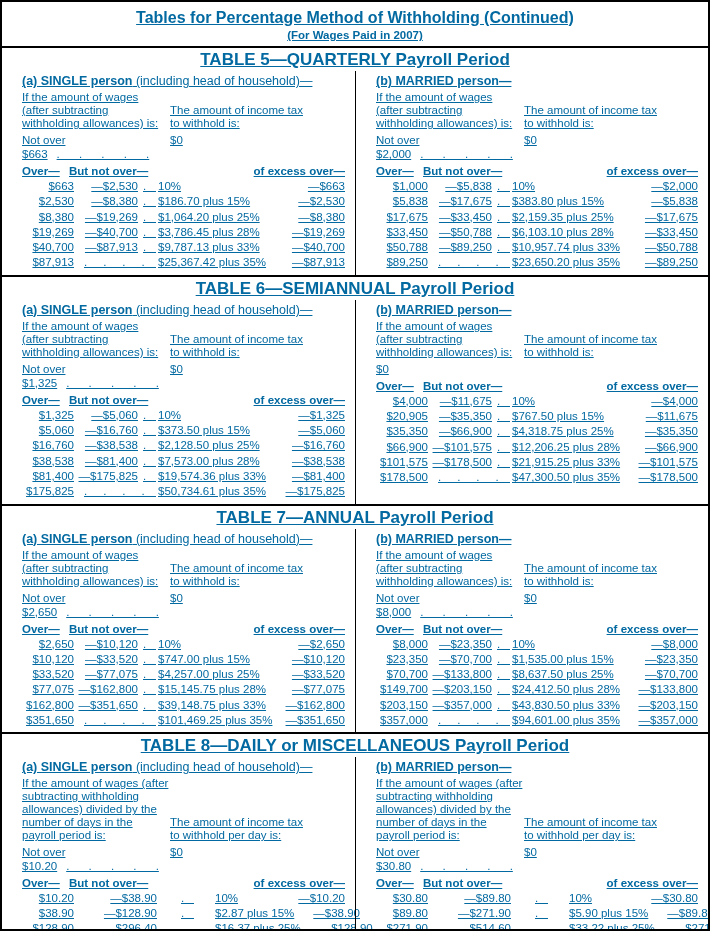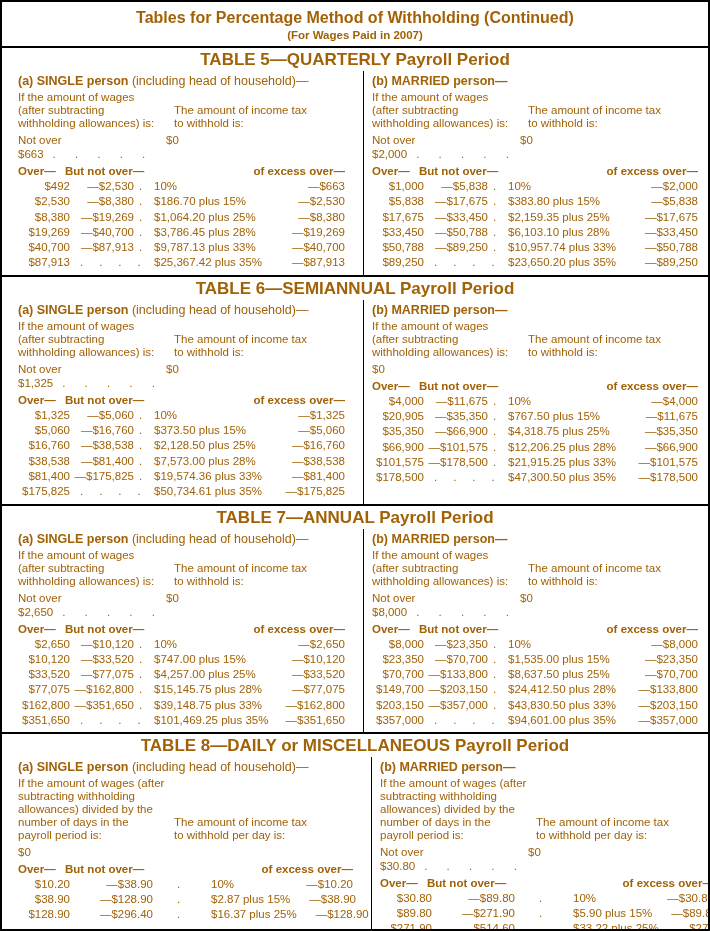--- a/index.html
+++ b/index.html
@@ -1,34 +1,34 @@
 <!DOCTYPE html>
 <html><head>
 <meta charset="utf-8">
 <style>
   html, body { margin: 0; padding: 0; background: #fff; }
   .page {
     width: 710px; height: 931px; box-sizing: border-box;
     border: 2px solid #000; background: #fff; overflow: hidden;
-    font-family: "Liberation Sans", sans-serif; color: #a16207;
+    font-family: "Liberation Sans", sans-serif; color: #0369a1; text-decoration: underline;
   }
   
   .hdr { text-align: center; border-bottom: 2px solid #000; padding: 6px 0 4px; }
   .hdr h1 { font-size: 16px; line-height: 19px; margin: 0; font-weight: bold; }
   .hdr .sub { font-size: 11.5px; line-height: 14px; margin-top: 1px; font-weight: bold; }
   
   .tbl { border-bottom: 2px solid #000; }
   .tbl:last-of-type { margin-bottom: 4px; }
   .tbl h2 { text-align: center; font-size: 17px; line-height: 20px; margin: 2px 0 1px; font-weight: bold; }
   .panels { display: flex; align-items: stretch; }
-  .panel { width: 50%; box-sizing: border-box; padding: 3px 10px 4px 8px; margin-left: 8px; }
+  .panel { width: 50%; box-sizing: border-box; padding: 3px 10px 4px 20px; }
   .panel + .panel { border-left: 1.5px solid #000; }
   .p-head { font-size: 12.5px; line-height: 15px; margin: 0 0 2px; white-space: nowrap; }
   .p-head .b { font-weight: bold; }
-  .lblrow { display: flex; align-items: flex-end; margin-bottom: 3px; gap: 8px; }
+  .lblrow { display: flex; align-items: flex-end; margin-bottom: 3px; }
   .lbl { font-size: 11.5px; line-height: 13px; white-space: pre-line; }
   .lblrow .wages { width: 148px; flex: none; }
   .notover { display: flex; font-size: 11.5px; line-height: 14px; margin: 1px 0 3px; }
   .notover .left { width: 148px; flex: none; }
   .notover .dots { white-space: pre; margin-left: 9px; }
   .colhdr { display: flex; font-size: 11.5px; line-height: 14px; font-weight: bold; margin-bottom: 1px; }
   .colhdr .c1 { width: 47px; }
   .colhdr .c3 { margin-left: auto; }
   .rows { font-size: 11.5px; }
   .row { display: grid; grid-template-columns: 52px 64px 18px auto 1fr; line-height: 15.3px; white-space: nowrap; }
@@ -66,21 +66,21 @@
           <div class="left"><span>Not over $663</span><span class="dots">.      .      .      .      .</span></div>
           <span>$0</span>
         </div>
         <div class="colhdr">
           <span class="c1">Over—</span>
           <span class="c2">But not over—</span>
           <span class="c3">of excess over—</span>
         </div>
         <div class="rows">
             <div class="row">
-              <span class="over">$492</span>
+              <span class="over">$663</span>
               <span class="bno">—$2,530</span>
               <span class="dots">.   .</span>
               <span class="tax">10%</span>
               <span class="excess">—$663</span>
             </div>
             <div class="row">
               <span class="over">$2,530</span>
               <span class="bno">—$8,380</span>
               <span class="dots">.   .</span>
               <span class="tax">$186.70 plus 15%</span>
@@ -447,20 +447,21 @@
         <div class="lblrow">
           <div class="lbl wages">If the amount of wages (after
 subtracting withholding
 allowances) divided by the
 number of days in the
 payroll period is:</div>
           <div class="lbl">The amount of income tax
 to withhold per day is:</div>
         </div>
         <div class="notover">
+          <div class="left"><span>Not over $10.20</span><span class="dots">.      .      .      .      .</span></div>
           <span>$0</span>
         </div>
         <div class="colhdr">
           <span class="c1">Over—</span>
           <span class="c2">But not over—</span>
           <span class="c3">of excess over—</span>
         </div>
         <div class="rows">
             <div class="row">
               <span class="over">$10.20</span>

